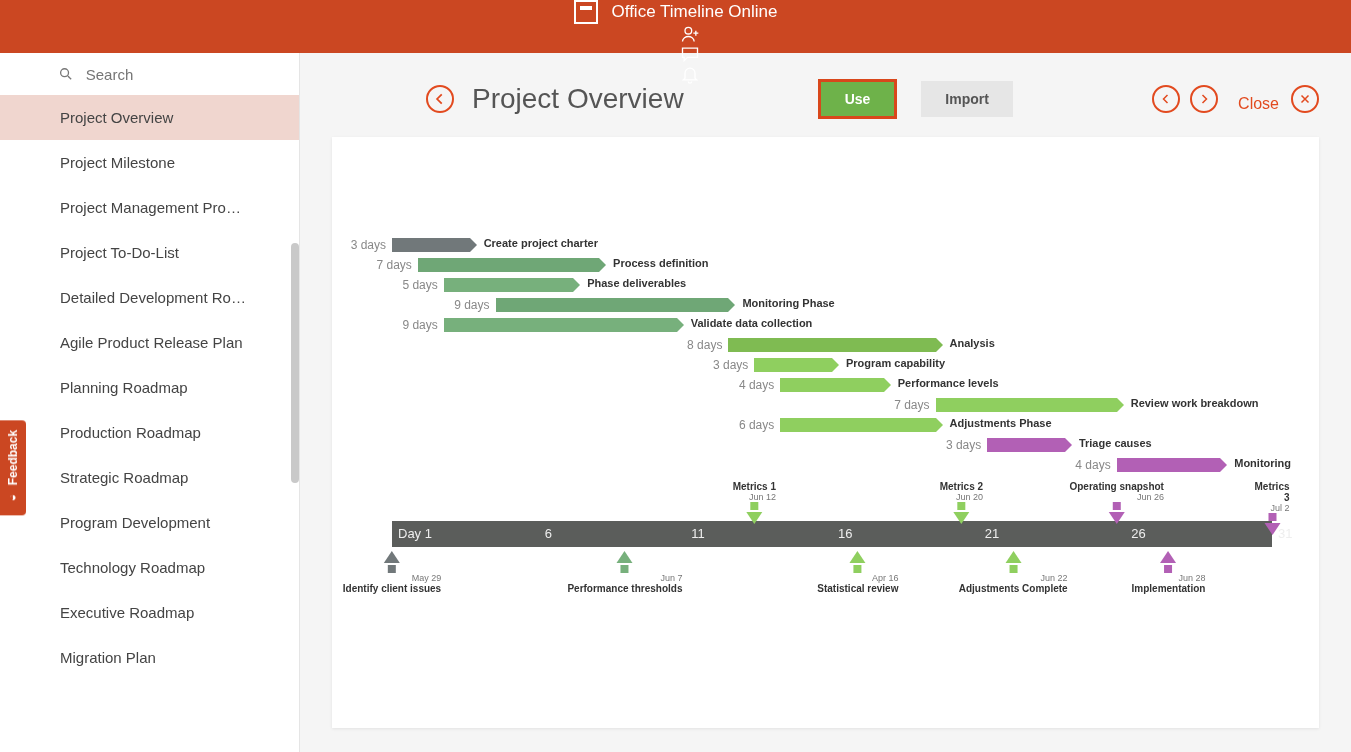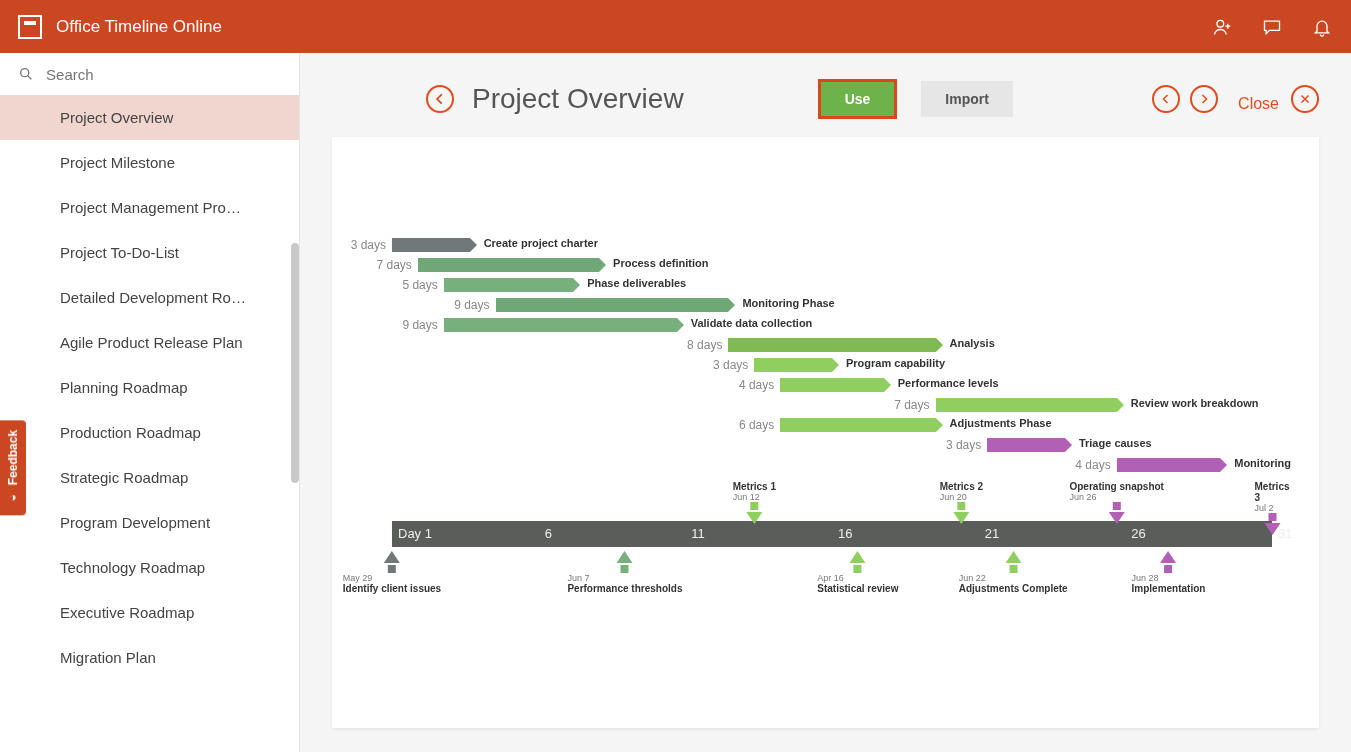--- a/index.html
+++ b/index.html
@@ -1,27 +1,27 @@
 <!DOCTYPE html>
 <html><head>
 <meta charset="utf-8">
 <style>
   * { box-sizing: border-box; margin: 0; padding: 0; }
   body { font-family: "Segoe UI", Arial, sans-serif; background: #f5f5f5; color: #333; overflow: hidden; }
-  .header { background: #cb4722; height: 53px; display: flex; align-items: center; padding: 0 18px; color: #fff; }
+  .header { background: #cb4722; height: 53px; display: flex; align-items: center; padding: 0 18px; color: #fff; flex-direction: column; }
   .header .logo { display: flex; align-items: center; gap: 14px; font-size: 17px; font-weight: 400; }
   .header .logo-icon { width: 24px; height: 24px; border: 2px solid #fff; position: relative; }
   .header .logo-icon::before { content:""; position:absolute; left:4px; top:4px; right:4px; height:4px; background:#fff; }
   .header .spacer { flex: 1; }
   .header .hicon { width: 22px; height: 22px; margin-left: 28px; display:flex; align-items:center; justify-content:center; }
   .header svg { stroke: #fff; fill: none; stroke-width: 1.6; }
 
   .layout { display: flex; height: calc(752px - 53px); }
   .sidebar { width: 300px; background: #fff; border-right: 1px solid #e5e5e5; display:flex; flex-direction:column; position:relative; }
-  .search { display:flex; align-items:center; gap:12px; padding: 12px 18px; color:#777; }
+  .search { display:flex; align-items:center; gap:12px; padding: 12px 18px; color:#777;margin-left:40px; }
   .search input { border:none; outline:none; font-size:15px; color:#555; width:100%; }
   .templates { overflow-y:auto; flex:1; }
   .tpl { padding: 14px 22px 14px 60px; font-size:15px; color:#444; cursor:pointer; white-space:nowrap; overflow:hidden; text-overflow:ellipsis; }
   .tpl.active { background: #f0d6cf; }
   .sb-scroll { position:absolute; right:0; top:190px; width:8px; height:240px; background:#c9c9c9; border-radius:4px; }
 
   .main { flex:1; padding: 18px 32px 24px 32px; position:relative; display:flex; flex-direction:column; }
   .topbar { display:flex; align-items:center; padding: 8px 0 18px 0; gap: 12px; }
   .back-circle, .nav-circle, .close-x { width:28px; height:28px; border:2px solid #e24a1f; border-radius:50%; display:flex; align-items:center; justify-content:center; color:#e24a1f; cursor:pointer; }
   .back-circle { margin-left: 94px; }
@@ -39,21 +39,21 @@
   .chart { position:absolute; left:30px; right:30px; top:100px; bottom:90px; }
   .task-row { position:absolute; height:16px; display:flex; align-items:center; }
   .task-bar { height:14px; position:relative; }
   .task-bar::after { content:""; position:absolute; right:-7px; top:0; border-top:7px solid transparent; border-bottom:7px solid transparent; border-left:7px solid currentColor; }
   .task-dur { font-size:12px; color:#888; position:absolute; right:100%; padding-right:6px; white-space:nowrap; top:1px; }
   .task-lbl { font-size:11px; color:#333; font-weight:600; position:absolute; left:100%; padding-left:14px; white-space:nowrap; top:0; }
 
   .axis { position:absolute; left:0; right:0; height:26px; background:#5b5d5b; top:284px; }
   .axis-tick { position:absolute; color:#eee; font-size:13px; top:5px; }
 
-  .ms { position:absolute; text-align:left; font-size:10px; color:#333; font-weight:600; transform:translateX(-50%); }
+  .ms { position:absolute; text-align:right; font-size:10px; color:#333; font-weight:600; transform:translateX(-50%); }
   .ms .date { font-size:9px; color:#777; font-weight:400; }
   .arrow-down, .arrow-up { width:0; height:0; border-left:8px solid transparent; border-right:8px solid transparent; margin: 2px auto; }
   .arrow-down { border-top:12px solid; }
   .arrow-up { border-bottom:12px solid; }
   .arrow-stem { width:8px; height:8px; margin:0 auto; }
 
   .feedback { position:fixed; left:0; top:420px; background:#cb4722; color:#fff; writing-mode:vertical-rl; transform:rotate(180deg); padding:10px 6px; font-size:12px; font-weight:600; border-radius: 4px 0 0 4px; cursor:pointer; display:flex; align-items:center; gap:6px; }
 </style>
 </head>
 <body>

